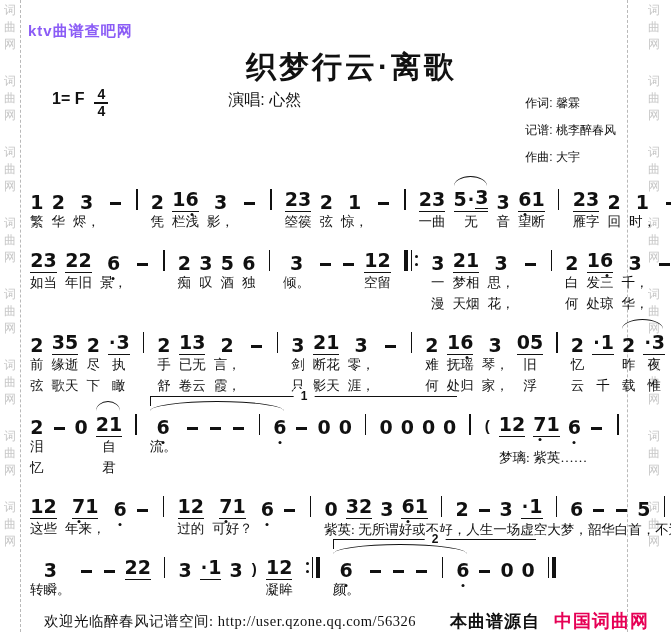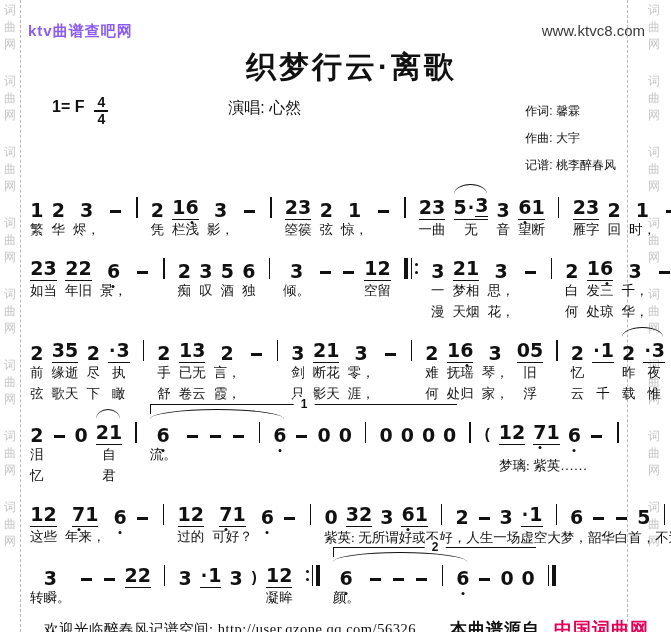--- a/index.html
+++ b/index.html
@@ -13,21 +13,21 @@
   .dash-l{left:20px}.dash-r{left:627px}
   .sidecol{position:absolute;top:4px;bottom:0;width:16px;overflow:hidden;}
   .side-l{left:2px}.side-r{left:646px}
   .sgrp{display:flex;flex-direction:column;align-items:center;gap:5px;margin-bottom:25px;}
   .sgrp span{font-size:12px;color:#c7c7c7;line-height:12px;}
   
   .top{display:flex;justify-content:space-between;align-items:flex-start;padding:22px 26px 0 28px;}
   .site{color:#00a400;font-size:15px;font-weight:bold;letter-spacing:1px;}
   .url{color:#3a3a3a;font-size:15px;}
   .title{text-align:center;font-size:30px;font-weight:bold;letter-spacing:3px;margin-top:6px;padding-left:32px;}
-  .meta{display:flex;align-items:flex-start;margin-top:10px;height:82px;}
+  .meta{display:flex;align-items:flex-start;margin-top:2px;height:82px;}
   .keysig{margin-left:52px;display:flex;gap:10px;align-items:flex-start;font-size:16px;font-weight:bold;}
   .frac{display:inline-flex;flex-direction:column;align-items:center;margin-top:-3px;}
   .frac .ft{border-bottom:2px solid #111;padding:0 3px;font-size:14px;line-height:15px;font-weight:bold;}
   .frac .fb{font-size:14px;line-height:15px;font-weight:bold;}
   .serif{font-family:Liberation Sans, sans-serif;}
   .performer{margin-left:120px;font-size:16px;}
   .credits{margin-left:auto;margin-right:55px;font-size:12px;line-height:27px;}
   
   .score{margin:0 14px 0 26px;}
   .sys{position:relative;padding-top:13px;white-space:nowrap;}
@@ -144,36 +144,35 @@
     </div>
     <div class="sgrp">
       <span>词</span>
       <span>曲</span>
       <span>网</span>
     </div>
   </div>
 
 <div class="top">
   <span class="site" style="color: #8b5cf6;">ktv曲谱查吧网</span>
-  <span class="url">www.ktvc8.com</span>
 </div>
 <div class="title">织梦行云·离歌</div>
 <div class="meta">
   <div class="keysig">
     <span>1= F</span>
     <span class="frac">
       <span class="ft">4</span>
       <span class="fb">4</span>
     </span>
   </div>
   <div class="performer serif">演唱: 心然</div>
   <div class="credits serif">
     <div>作词: 馨霖</div>
+    <div>记谱: 桃李醉春风</div>
     <div>作曲: 大宇</div>
-    <div>记谱: 桃李醉春风</div>
   </div>
 </div>
 
 <div class="score">
     <div class="sys">
       <div class="row">
         <div class="cell">
           <div class="nw">
             <div class="grp">
               <span class="n">1</span>

